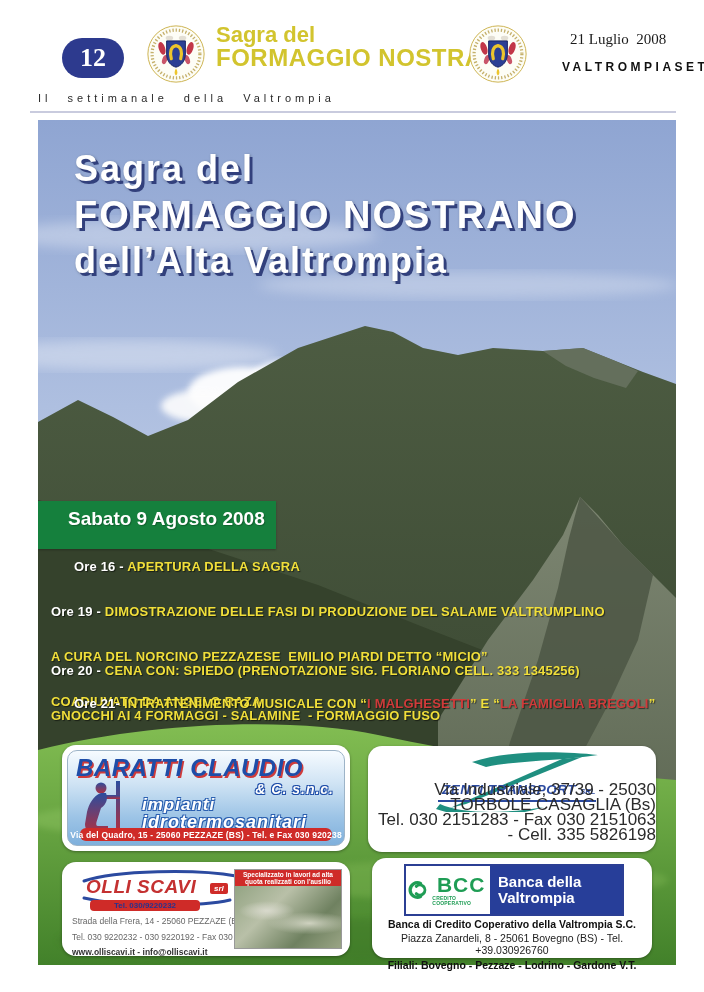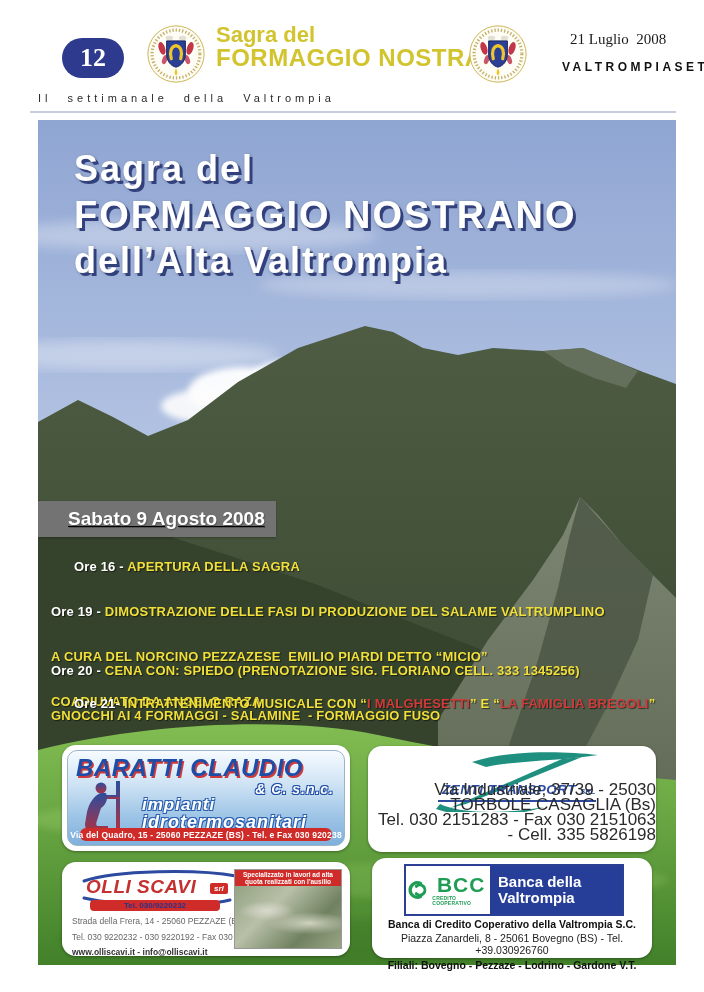--- a/index.html
+++ b/index.html
@@ -23,22 +23,22 @@
   
   .photo{left:38px;top:120px;width:638px;height:845px;overflow:hidden;}
   .photo svg.bg{position:absolute;left:0;top:0;}
 
   .poster-title{left:36px;top:26px;color:#fff;font-weight:800;letter-spacing:2px;
       text-shadow:3px 3px 0 #32407c,1px 1px 3px rgba(0,0,0,.35);}
   .poster-title div{line-height:46px;}
   .poster-title .t1,.poster-title .t3,.poster-title .t4{font-size:36px;}
   .poster-title .t2{font-size:38px;}
 
-  .date-banner{left:0;top:381px;width:238px;height:36px;background:#737373;
-      box-shadow:0 1px 2px rgba(0,0,0,.25);text-decoration:underline;}
+  .date-banner{left:0;top:381px;width:238px;height:48px;background:#15803d;
+      box-shadow:0 1px 2px rgba(0,0,0,.25);}
   .date-banner span{display:block;padding-left:30px;line-height:36px;font-size:19px;
       font-weight:800;color:#fff;text-shadow:1px 1px 1px rgba(0,0,0,.25);}
 
   .sched{left:13px;font-size:13px;font-weight:800;letter-spacing:.2px;line-height:15px;
       color:#f1df3a;text-shadow:1px 1px 1px rgba(0,0,0,.55);}
   .sched .t{color:#ffffff;margin-top:45px;}
   .sched .y{color:#f1df3a;}
   .sched .r{color:#d03a3a;}
 
   
@@ -69,21 +69,21 @@
   .zenti-underline{position:absolute;left:70px;top:54px;width:158px;height:2px;background:#2b4aa0;}
   .zenti-addr{position:absolute;left:0;right:0;bottom:10px;text-align:right;font-size:17px;
       color:#2b2b2b;line-height:15px;}
 
   
   .olli-left{position:absolute;left:10px;top:5px;width:165px;}
   .olli-name{position:relative;font-size:19px;font-weight:800;font-style:italic;color:#c43131;
       letter-spacing:.5px;white-space:nowrap;}
   .olli-srl{position:absolute;left:138px;top:16px;background:#cf2b28;color:#fff;font-size:8px;
       font-weight:bold;font-style:italic;padding:1px 4px;border-radius:2px;}
-  .olli-phonebar{position:relative;margin:2px 0 0 18px;width:130px;height:11px;background:#cf2b28;
+  .olli-phonebar{position:relative;margin:2px 0 0 18px;width:110px;height:11px;background:#cf2b28;
       border-radius:4px;display:flex;align-items:center;justify-content:center;}
   .olli-phonebar span{font-size:8px;font-weight:bold;color:#26338f;}
   .olli-addr{margin-top:5px;font-size:8.5px;color:#666;line-height:10.5px;white-space:nowrap;}
   .olli-addr.bold{font-weight:bold;color:#333;}
   .olli-photo{position:absolute;right:8px;top:7px;width:106px;height:78px;border:1px solid #999;
       overflow:hidden;background:#8a9b7a;}
   .olli-caption{background:#cf2b28;color:#fff;font-size:6.5px;font-weight:bold;line-height:7px;
       padding:1px 2px;text-align:center;}
   .olli-aerial{position:absolute;left:0;right:0;top:16px;bottom:0;
       background:

